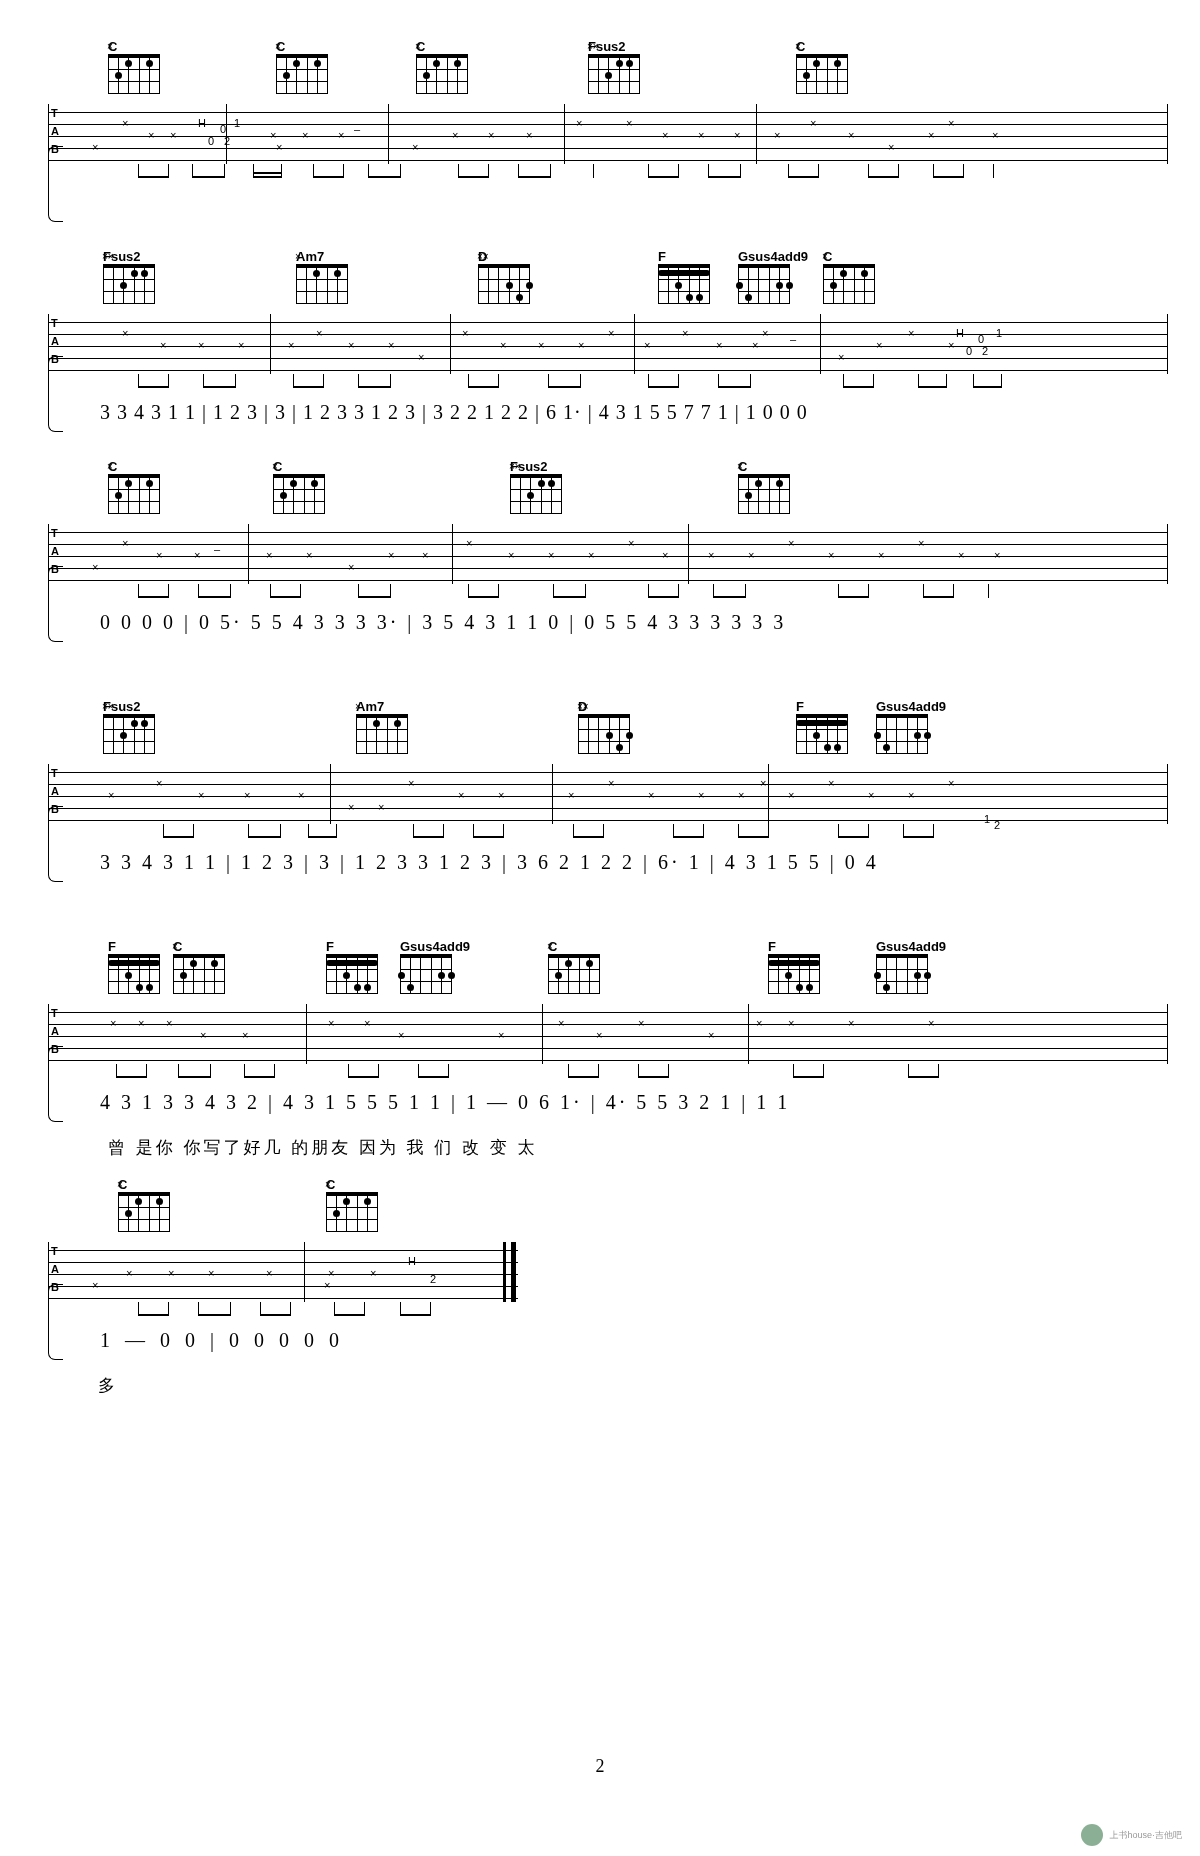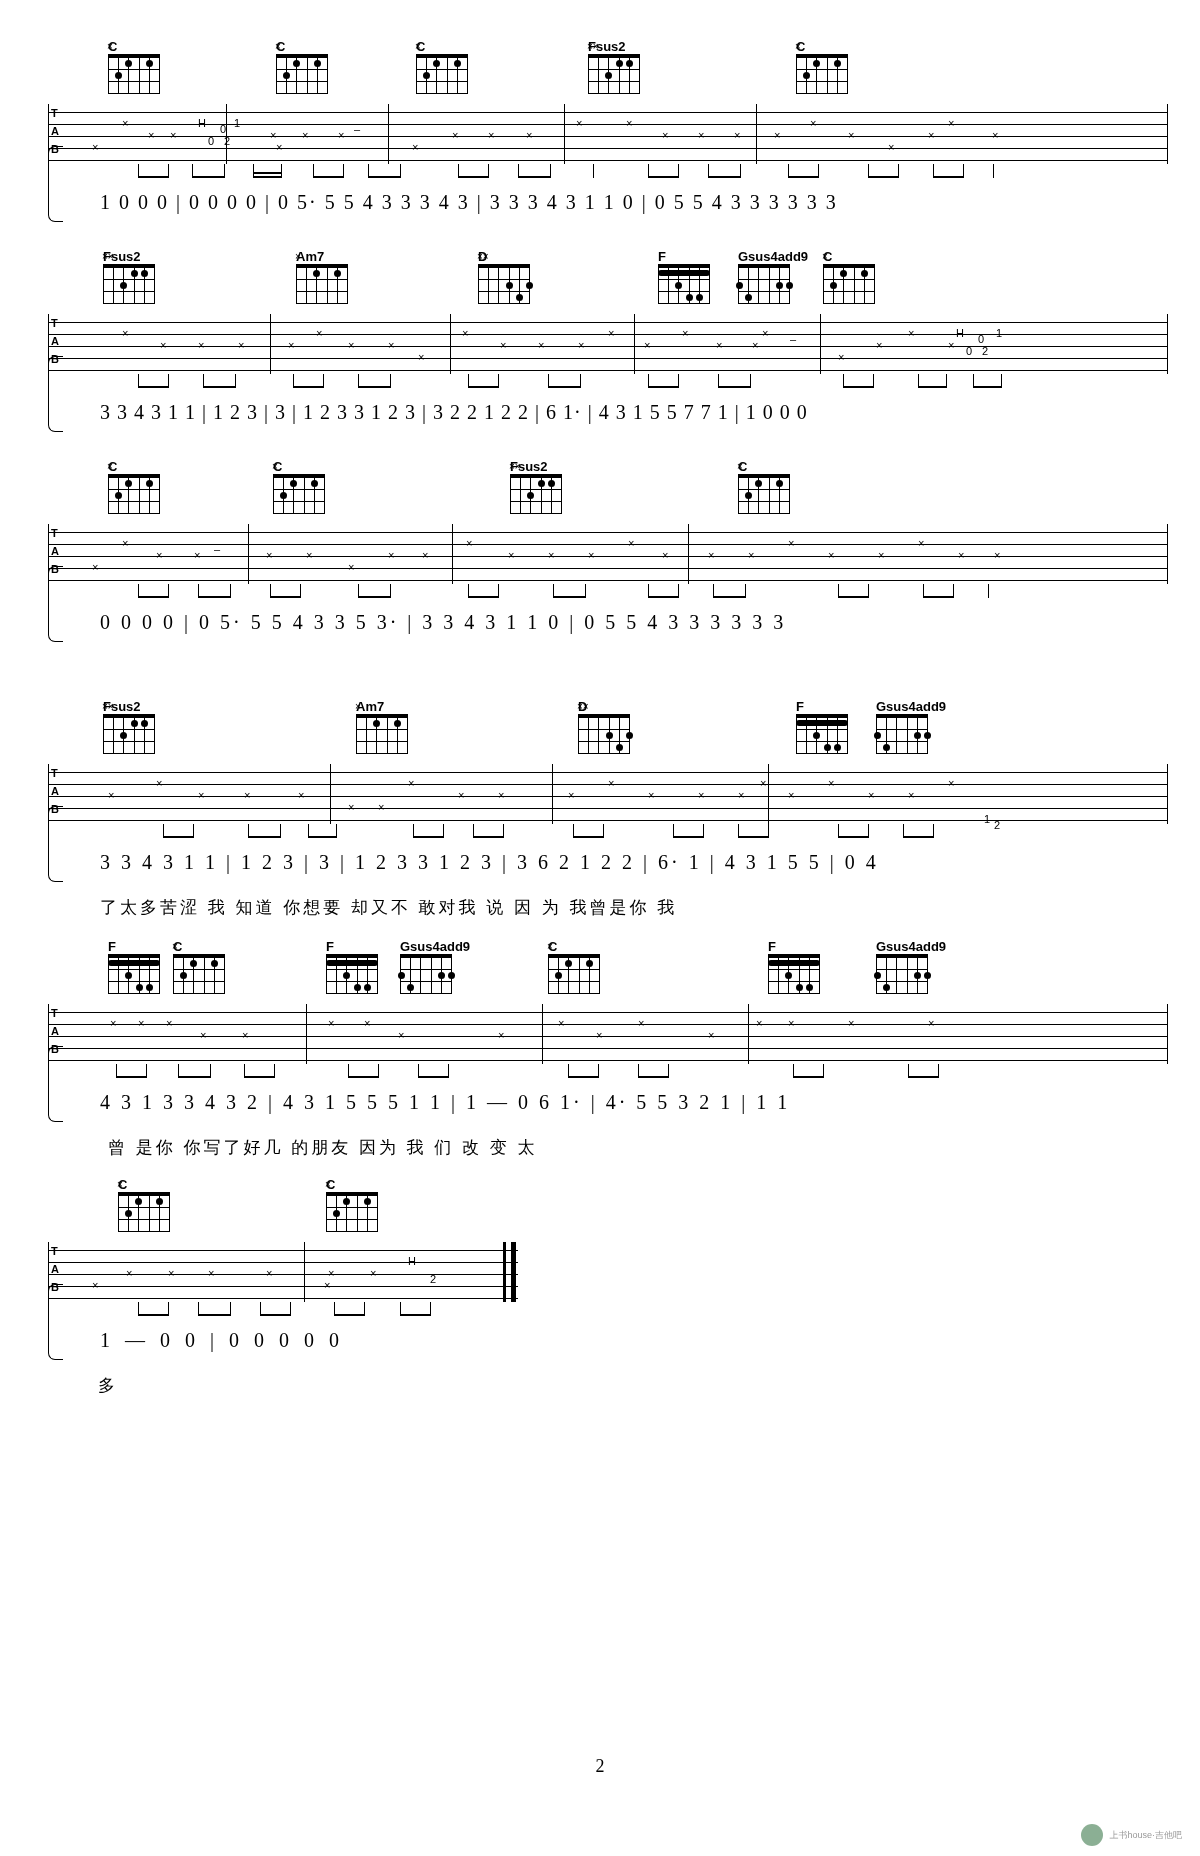--- a/index.html
+++ b/index.html
@@ -235,21 +235,20 @@
         <div class="beam" style="left:820px;top:72px;width:30px;"></div>
       <div class="stem" style="left:850px;top:60px;height:14px;"></div>
       <div class="stem" style="left:885px;top:60px;height:14px;"></div>
         <div class="beam" style="left:885px;top:72px;width:30px;"></div>
       <div class="stem" style="left:915px;top:60px;height:14px;"></div>
       <div class="stem" style="left:945px;top:60px;height:14px;"></div>
     </div>
 
     <div class="notation" style="margin-top:14px;">
       <div class="bracket" style="top:-46px;height:74px;"></div>
-      <div class="n" style="left:52px;top:0;letter-spacing:2px;">1 0 0 0 | 0 0 0 0 | 0 5· 5 5 4 3 3 3 4 3 | 3 3 3 4 3 1 1 0 | 0 5 5 4 3 3 3 3 3 3</div>
     </div>
   </div>
 
   <div class="system" style="top:250px;">
     <div class="chordrow">
       <div class="chord" style="left:55px;">
         <div class="cname">Fsus2</div>
         <div class="grid">
           <div class="nut"></div>
           <div class="vline" style="left:0;"></div>
@@ -604,21 +603,21 @@
         <div class="beam" style="left:790px;top:72px;width:30px;"></div>
         <div class="stem" style="left:820px;top:60px;height:14px;"></div>
       <div class="stem" style="left:875px;top:60px;height:14px;"></div>
         <div class="beam" style="left:875px;top:72px;width:30px;"></div>
         <div class="stem" style="left:905px;top:60px;height:14px;"></div>
       <div class="stem" style="left:940px;top:60px;height:14px;"></div>
     </div>
 
     <div class="notation" style="margin-top:14px;">
       <div class="bracket" style="top:-46px;height:74px;"></div>
-      <div class="n" style="left:52px;top:0;letter-spacing:3px;">0 0 0 0 | 0 5· 5 5 4 3 3 5 3· | 3 3 4 3 1 1 0 | 0 5 5 4 3 3 3 3 3 3</div>
+      <div class="n" style="left:52px;top:0;letter-spacing:3px;">0 0 0 0 | 0 5· 5 5 4 3 3 3 3· | 3 5 4 3 1 1 0 | 0 5 5 4 3 3 3 3 3 3</div>
     </div>
   </div>
 
   <div class="system" style="top:700px;">
     <div class="chordrow">
       <div class="chord" style="left:55px;">
         <div class="cname">Fsus2</div>
         <div class="grid">
           <div class="nut"></div>
           <div class="vline" style="left:0;"></div>
@@ -784,23 +783,20 @@
         <div class="stem" style="left:820px;top:60px;height:14px;"></div>
       <div class="stem" style="left:855px;top:60px;height:14px;"></div>
         <div class="beam" style="left:855px;top:72px;width:30px;"></div>
         <div class="stem" style="left:885px;top:60px;height:14px;"></div>
     </div>
 
     <div class="notation" style="margin-top:14px;">
       <div class="bracket" style="top:-46px;height:74px;"></div>
       <div class="n" style="left:52px;top:0;letter-spacing:3px;">3 3 4 3 1 1 | 1 2 3 | 3 | 1 2 3 3 1 2 3 | 3 6 2 1 2 2 | 6· 1 | 4 3 1 5 5 | 0 4</div>
     </div>
-    <div class="lyrics">
-      <div class="w" style="left:52px;top:0;letter-spacing:3px;">了太多苦涩 我 知道 你想要 却又不 敢对我 说 因 为 我曾是你 我</div>
-    </div>
   </div>
 
   <div class="system" style="top:940px;">
     <div class="chordrow">
       <div class="chord" style="left:60px;">
         <div class="cname">F</div>
         <div class="grid">
           <div class="nut"></div>
           <div class="vline" style="left:0;"></div>
             <div class="vline" style="left:10px;"></div>

